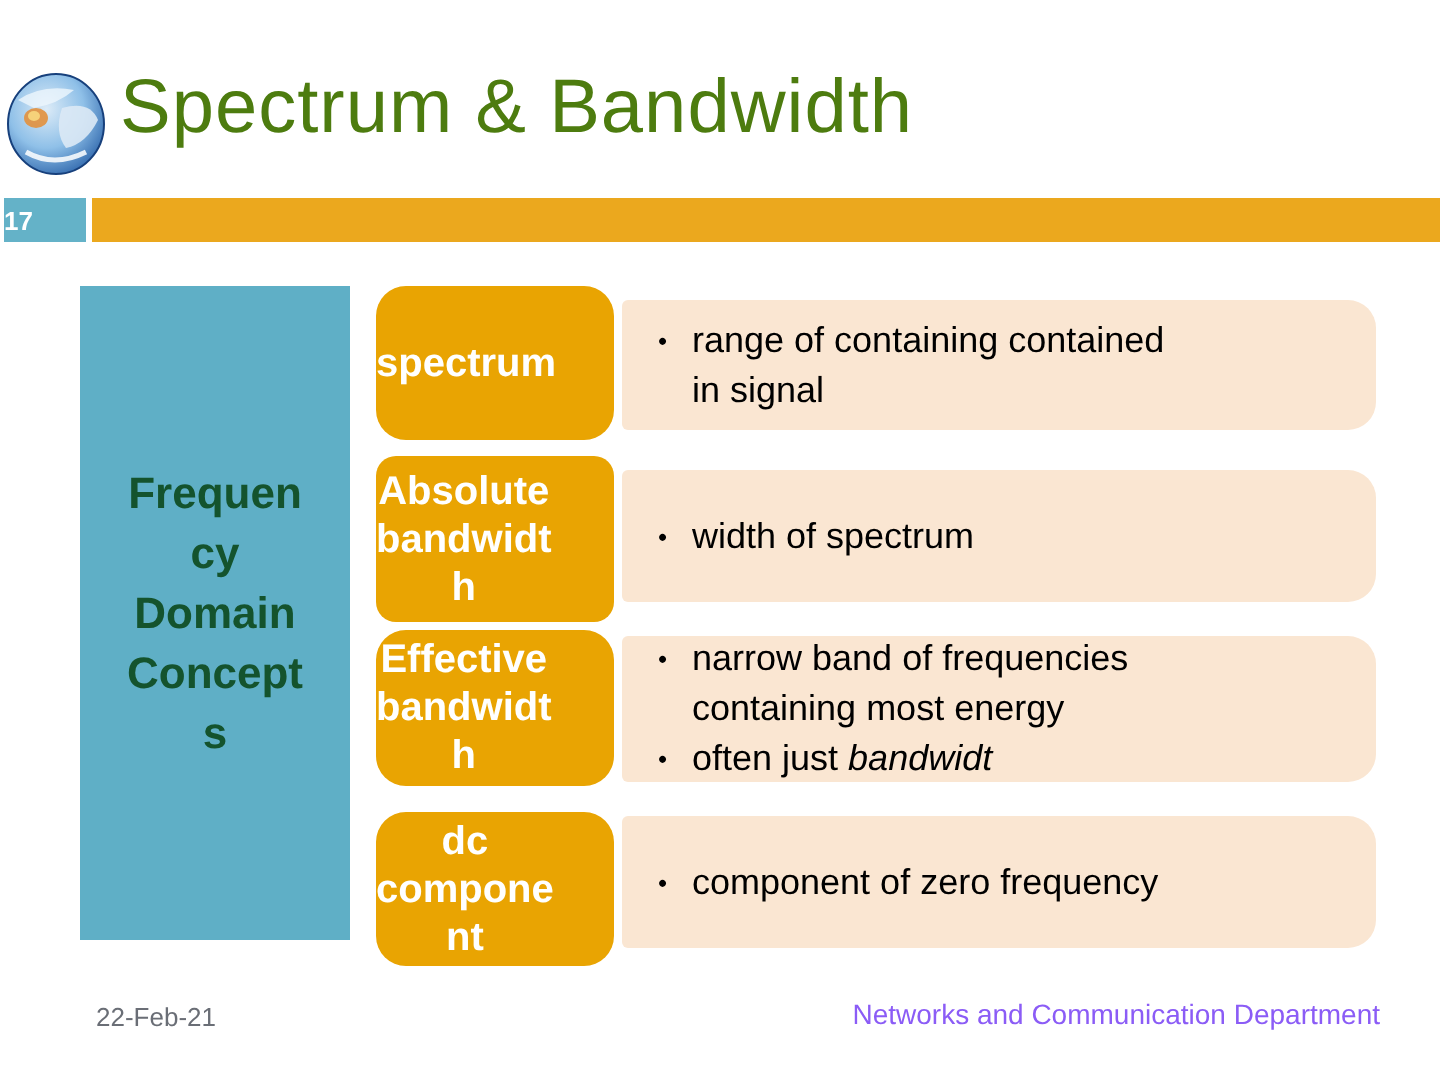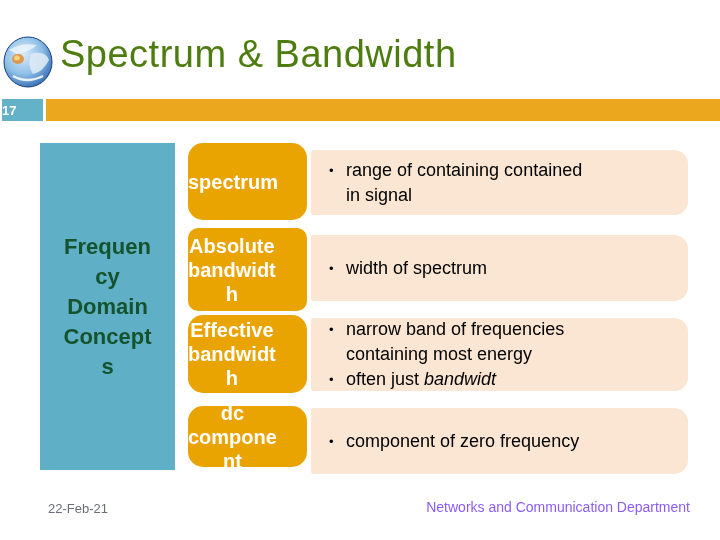--- a/index.html
+++ b/index.html
@@ -37,21 +37,21 @@
   
   .obox{
     left:188px;width:119px;background:#E9A402;border-radius:15px;
     color:#ffffff;font-size:20px;font-weight:bold;line-height:24px;
     display:flex;align-items:center;justify-content:flex-start;
     text-align:center;white-space:pre-line;
   }
   .obox.r1{top:143px;height:77px;}
   .obox.r2{top:228px;height:83px;border-radius:10px;}
   .obox.r3{top:315px;height:78px;}
-  .obox.r4{top:406px;height:61px;}
+  .obox.r4{top:406px;height:77px;}
 
   
   .cbox{
     left:311px;width:377px;background:#FAE6D2;
     border-radius:3px 14px 14px 3px;
     color:#000000;font-size:18px;line-height:25px;
     display:flex;flex-direction:column;justify-content:center;
     box-sizing:border-box;padding:4px 16px 4px 14px;
   }
   .cbox.r1{top:150px;height:65px;}

